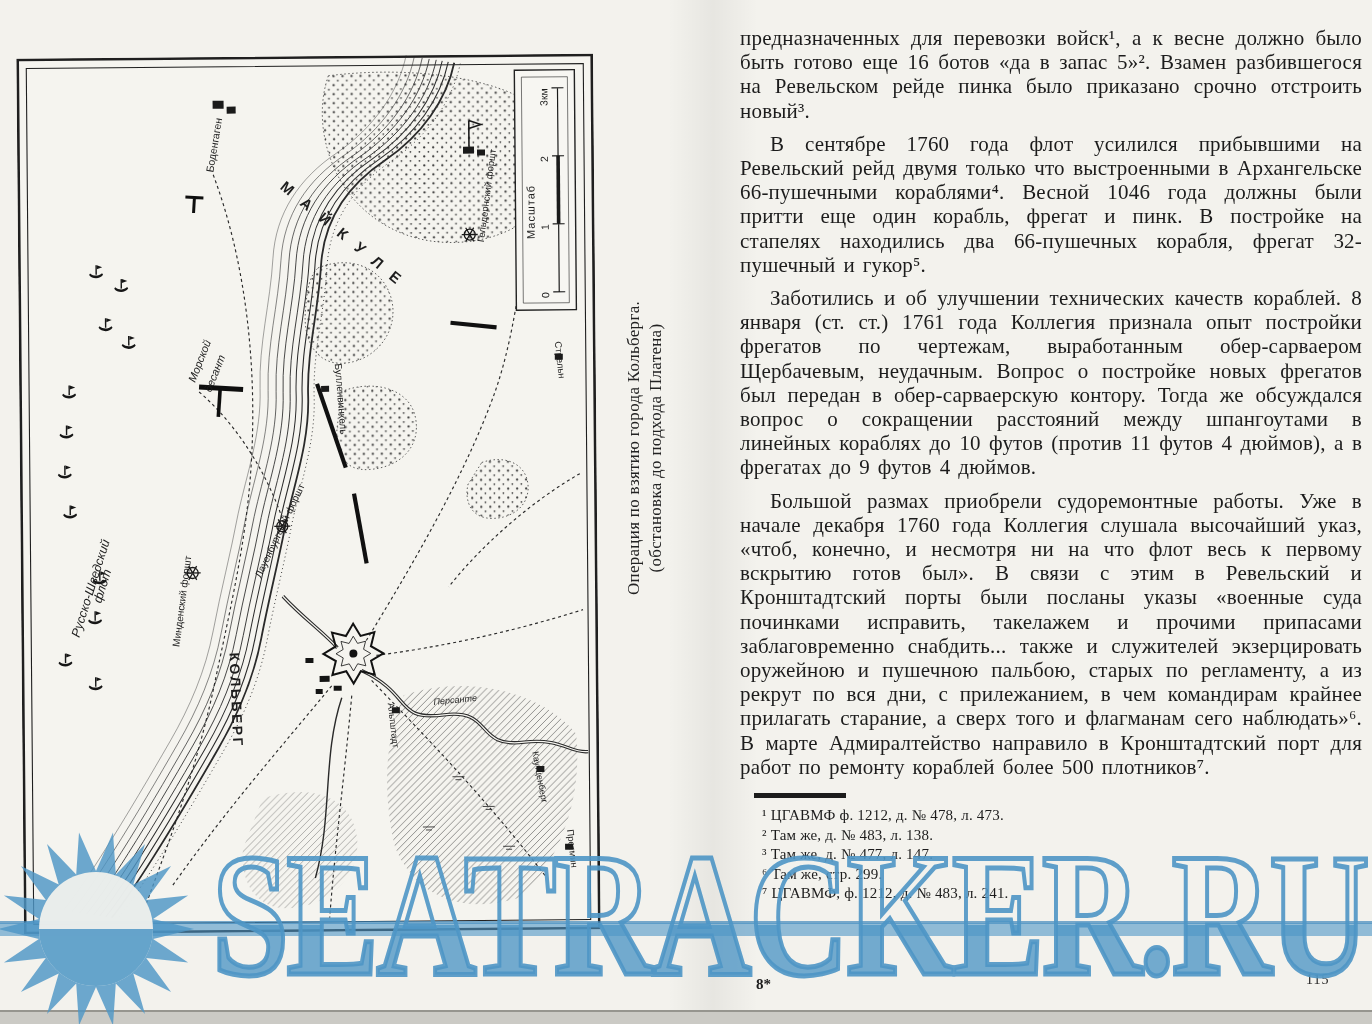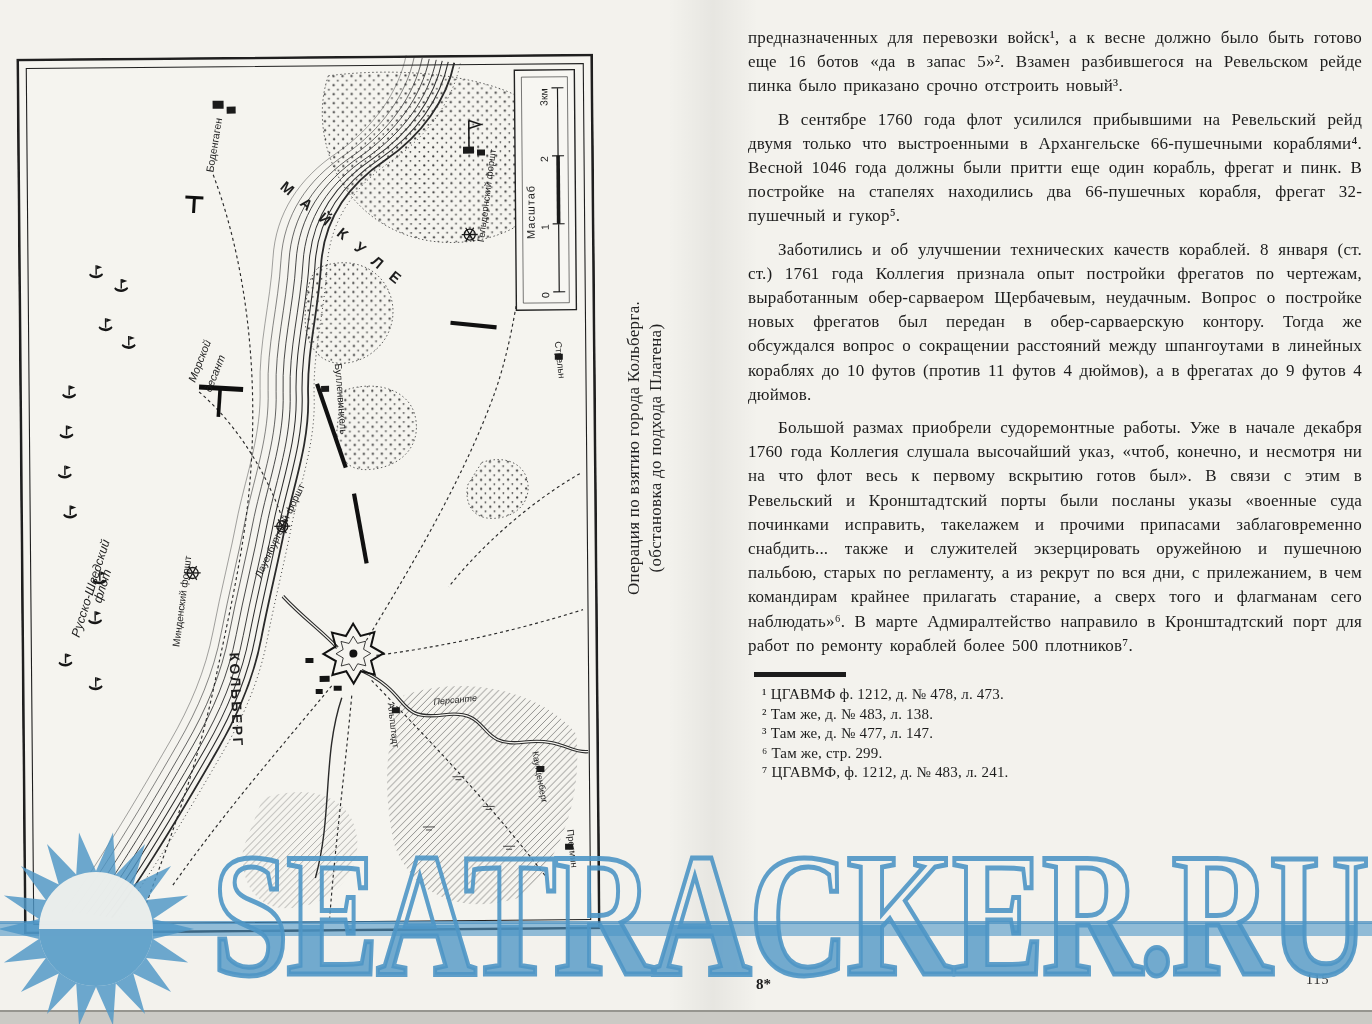--- a/index.html
+++ b/index.html
@@ -18,22 +18,22 @@
   .map-wrap svg{display:block;width:100%;height:100%;}
   .map-caption{
     position:absolute;left:645px;top:448px;width:640px;
     transform:translate(-50%,-50%) rotate(-90deg);
     text-align:center;font-size:17px;line-height:22px;color:#222;letter-spacing:.3px;white-space:nowrap;
   }
 
   
   .text-col{position:absolute;left:740px;top:26px;width:622px;}
   .text-col p{
-    margin:0 0 9px 8px;text-align:justify;text-indent:30px;
-    font-size:17px;line-height:24.2px;word-spacing:2.5px;letter-spacing:.2px;
+    margin:0 0 9px 0;text-align:justify;text-indent:30px;
+    font-size:21px;line-height:24.2px;word-spacing:2.5px;letter-spacing:.2px;
   }
   .text-col p.noindent{text-indent:0;}
   .fnrule{width:92px;height:5px;background:#1c1c1c;margin:14px 0 8px 14px;}
   .fn{font-size:15px;line-height:19.5px;padding-left:22px;letter-spacing:.2px;}
   .sig-mark{position:absolute;left:756px;top:976px;font-size:15px;font-weight:bold;}
   .page-num{position:absolute;left:1306px;top:972px;font-size:14px;letter-spacing:1px;}
 
   
   .wm{position:absolute;left:0;top:0;width:1372px;height:1024px;pointer-events:none;}
 

